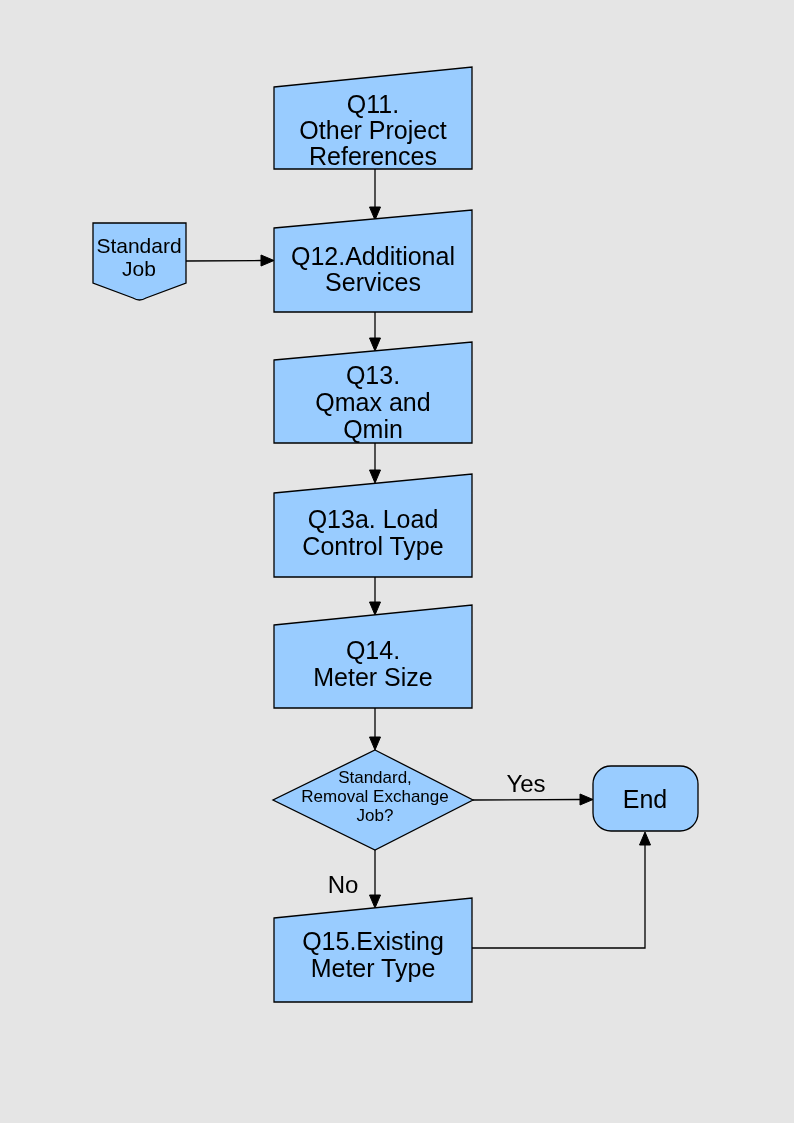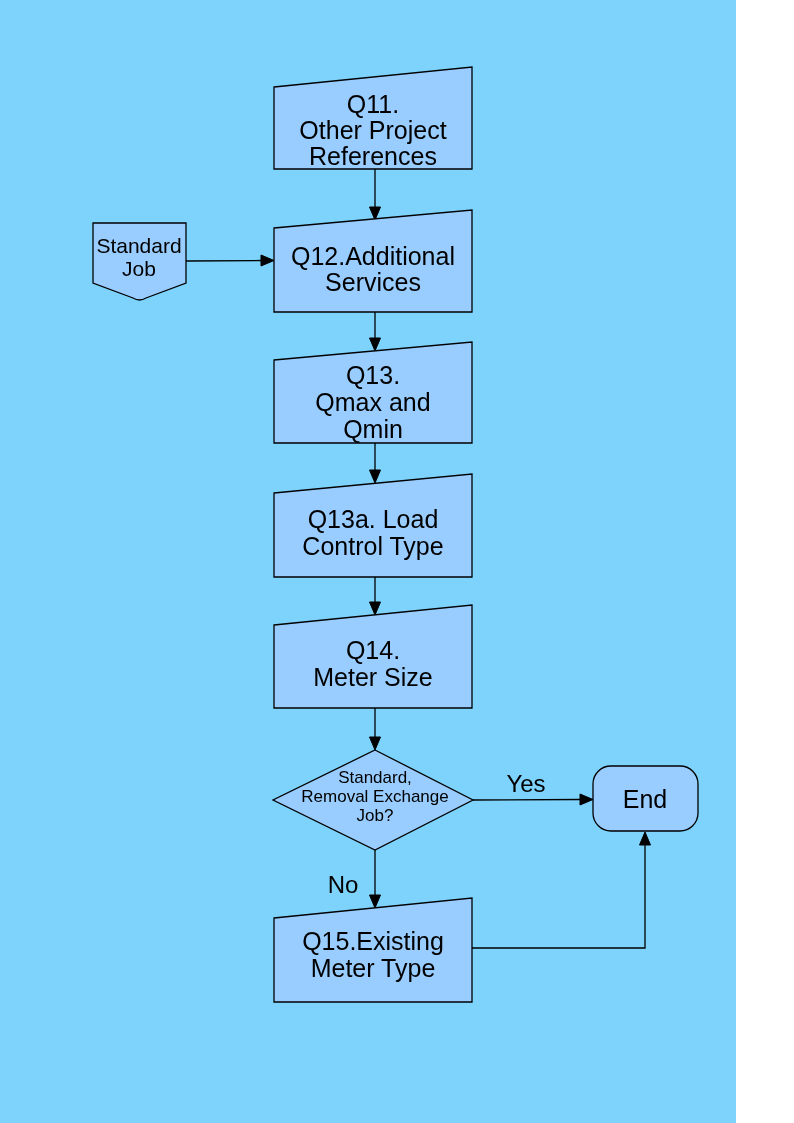--- a/index.html
+++ b/index.html
@@ -2,23 +2,23 @@
 <html><head>
 <meta charset="utf-8">
 <style>
   html, body {
     margin: 0;
     padding: 0;
     background: #ffffff;
   }
   .page {
     position: relative;
-    width: 736px;
+    width: 794px;
     height: 1123px;
-    background: #7dd3fc;
+    background: #e5e5e5;
     overflow: hidden;
     text-decoration: underline;
   }
   svg { display: block; }
   .shape {
     stroke: #000000;
     stroke-width: 1.3;
   }
   .connector {
     stroke: #000000;

